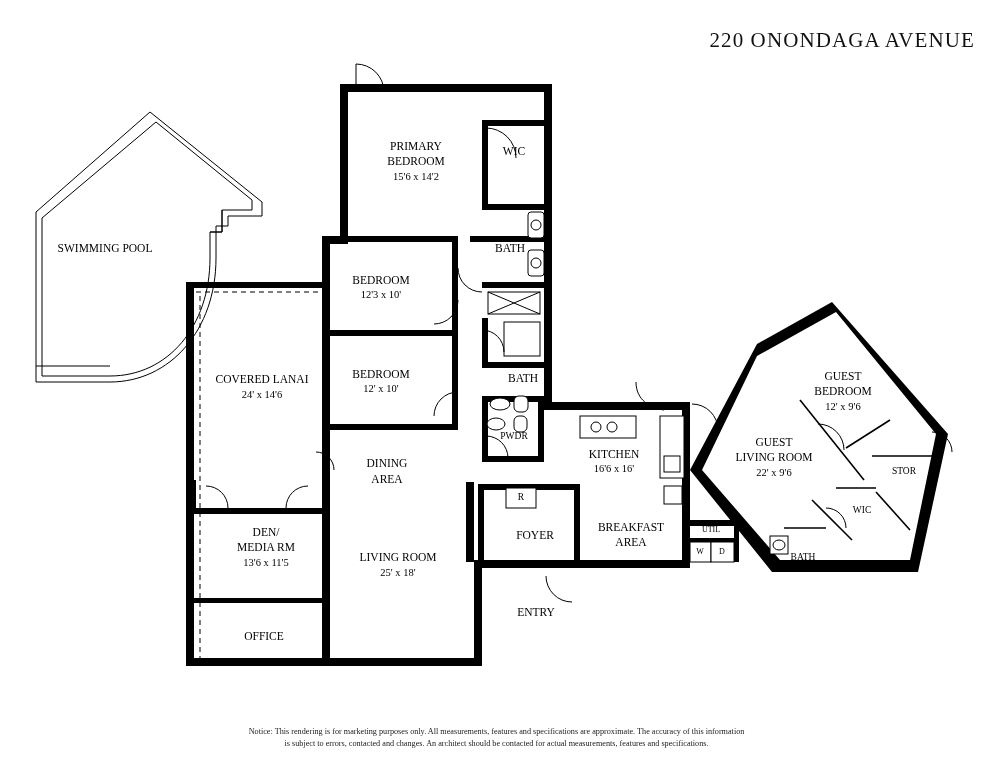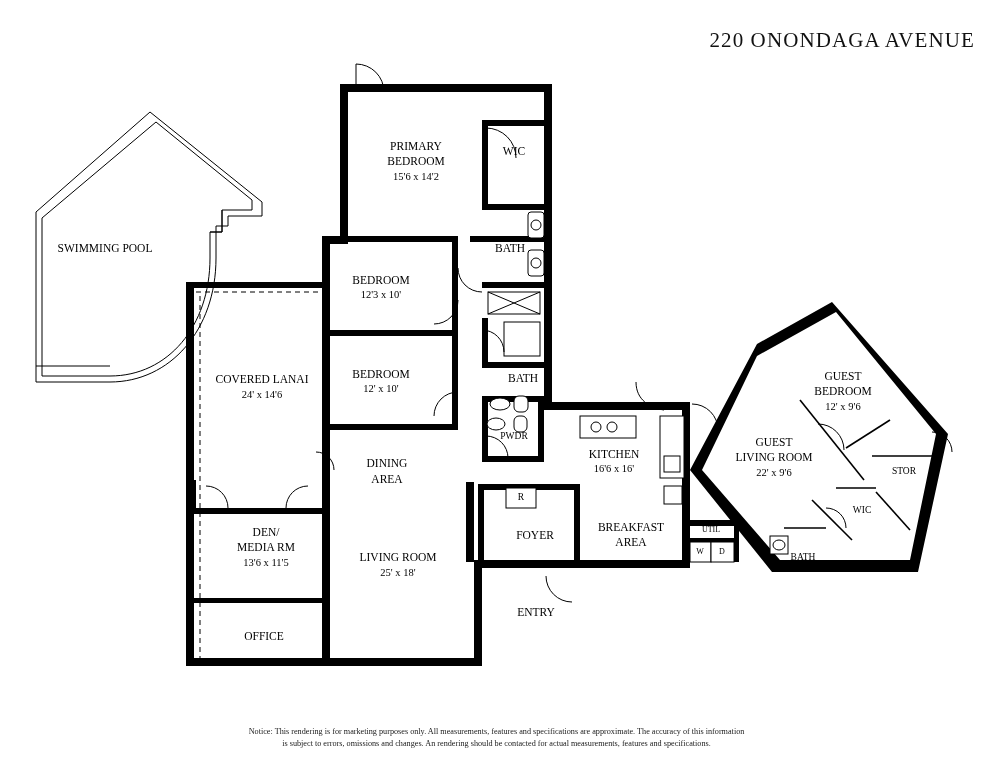--- a/index.html
+++ b/index.html
@@ -278,16 +278,16 @@
       <text class="lbl lbl-sm" x="803" y="558">BATH</text>
 
       <text class="lbl lbl-sm" x="521" y="498">R</text>
       <text class="lbl lbl-xs" x="700" y="552">W</text>
       <text class="lbl lbl-xs" x="722" y="552">D</text>
     </g>
   </svg>
 
   <div class="disclaimer">
     <div>Notice: This rendering is for marketing purposes only. All measurements, features and specifications are approximate. The accuracy of this information</div>
-    <div>is subject to errors, omissions and changes. An rendering should be contacted for actual measurements, features and specifications.</div>
+    <div>is subject to errors, contacted and changes. An architect should be contacted for actual measurements, features and specifications.</div>
   </div>
 
 </div>
 
 </body></html>

